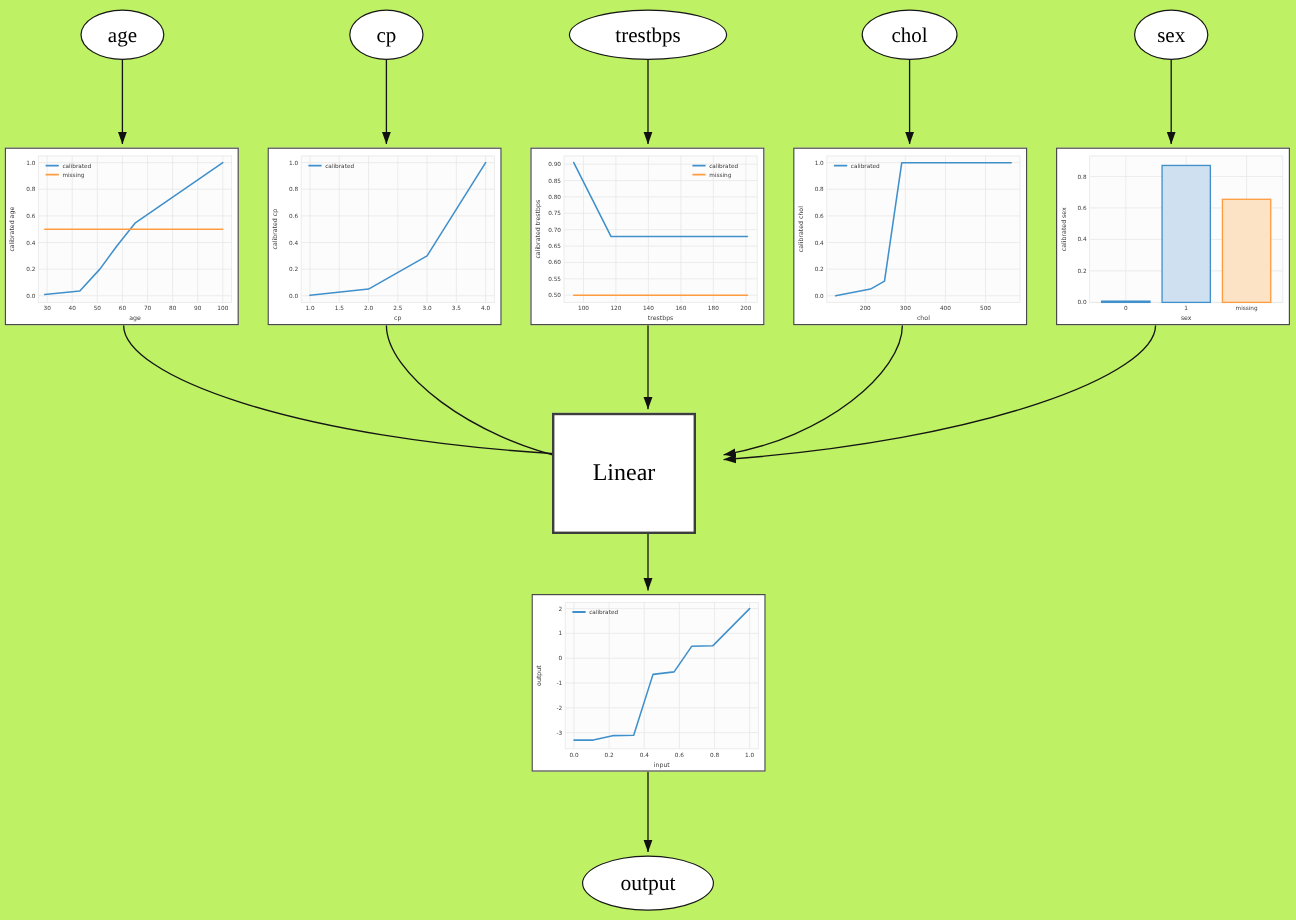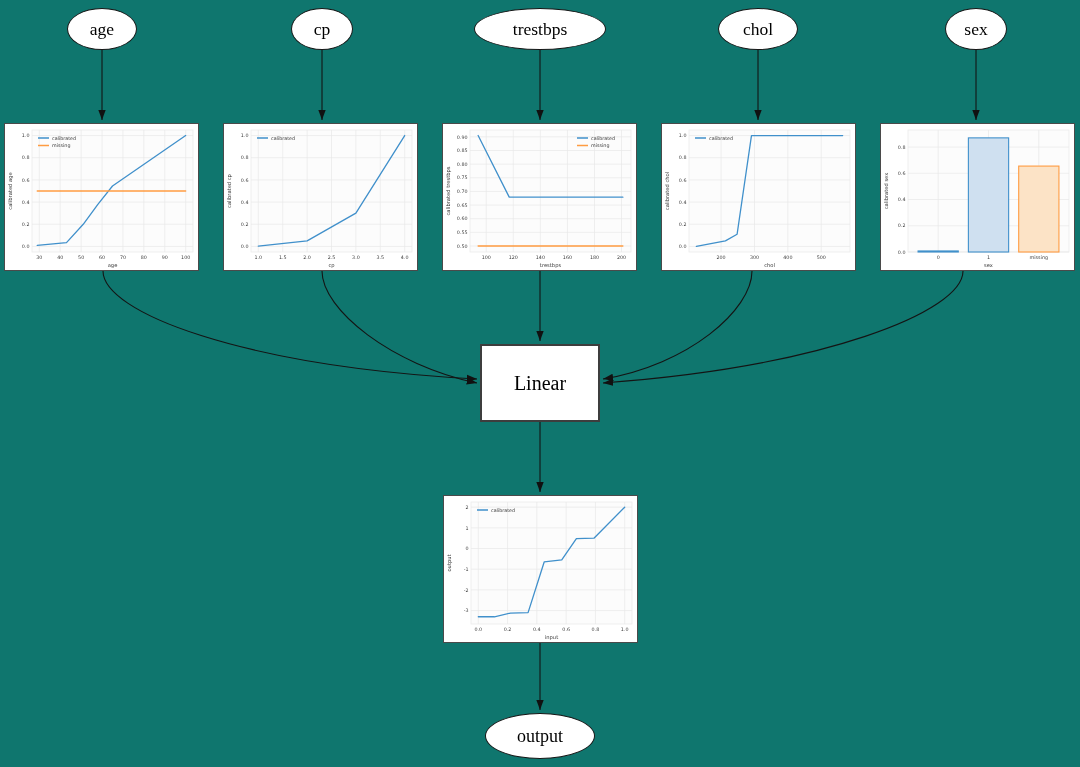--- a/index.html
+++ b/index.html
@@ -1,16 +1,16 @@
 <!DOCTYPE html>
 <html><head>
 <meta charset="utf-8">
 <style>
   html,body{margin:0;padding:0;background:#fff;}
-  #canvas{position:relative;width:1080px;height:767px;background:#0f766e;
+  #canvas{position:relative;width:1080px;height:767px;background:#bef264;
           font-family:"Liberation Serif","DejaVu Serif",serif;overflow:hidden;}
   .ellipse-node{position:absolute;border:1px solid #161616;border-radius:50%;
           display:flex;align-items:center;justify-content:center;
           font-size:17.5px;color:#000;background:#fff;box-sizing:border-box;}
   .plot-node{position:absolute;width:195px;height:148px;border:1px solid #4a4a4a;
           background:#fff;box-sizing:border-box;}
   .box-node{position:absolute;border:2px solid #3d3d3d;display:flex;align-items:center;
           justify-content:center;font-size:20px;color:#000;background:#fff;box-sizing:border-box;}
   #edges{position:absolute;left:0;top:0;}
   .e{fill:none;stroke:#141414;stroke-width:1.1;marker-end:url(#ah);}
@@ -216,21 +216,21 @@
         <text transform="translate(24.5 50.99) scale(0.5)" font-size="9.6" text-anchor="end" fill="#3c3c3c" font-family="DejaVu Sans, sans-serif">0.6</text>
         <line x1="27" y1="23.05" x2="188" y2="23.05" stroke="#e8e8e8" stroke-width="0.7"></line>
         <text transform="translate(24.5 24.75) scale(0.5)" font-size="9.6" text-anchor="end" fill="#3c3c3c" font-family="DejaVu Sans, sans-serif">0.8</text>
         <text transform="translate(107.5 143) scale(0.5)" font-size="10.4" text-anchor="middle" fill="#3c3c3c" font-family="DejaVu Sans, sans-serif">sex</text>
         <text transform="translate(7 67) rotate(-90) scale(0.5)" font-size="10.4" text-anchor="middle" fill="#3c3c3c" font-family="DejaVu Sans, sans-serif">calibrated sex</text>
         <rect x="37.06" y="126.95" width="40.25" height="1.05" fill="#cfe0f0" stroke="#4090cb" stroke-width="1.1"></rect>
         <rect x="87.38" y="13.87" width="40.25" height="114.13" fill="#cfe0f0" stroke="#4090cb" stroke-width="1.1"></rect>
         <rect x="137.69" y="42.08" width="40.25" height="85.92" fill="#fce3c6" stroke="#ff9c42" stroke-width="1.1"></rect>
       </svg></div>
 
-  <div class="box-node" style="left:480px;top:344px;width:120px;height:78px">
+  <div class="box-node" style="left:460px;top:344px;width:120px;height:101px">
     <span>Linear</span>
   </div>
 
   <div class="plot-node" style="left:443px;top:495px"><svg width="193" height="146" xmlns="http://www.w3.org/2000/svg">
         <rect x="27" y="6" width="161" height="122" fill="#fcfcfc" stroke="#ebebeb" stroke-width="0.8"></rect>
         <line x1="34.32" y1="6" x2="34.32" y2="128" stroke="#e8e8e8" stroke-width="0.7"></line>
         <text transform="translate(34.32 134.5) scale(0.5)" font-size="9.6" text-anchor="middle" fill="#3c3c3c" font-family="DejaVu Sans, sans-serif">0.0</text>
         <line x1="63.59" y1="6" x2="63.59" y2="128" stroke="#e8e8e8" stroke-width="0.7"></line>
         <text transform="translate(63.59 134.5) scale(0.5)" font-size="9.6" text-anchor="middle" fill="#3c3c3c" font-family="DejaVu Sans, sans-serif">0.2</text>
         <line x1="92.86" y1="6" x2="92.86" y2="128" stroke="#e8e8e8" stroke-width="0.7"></line>

